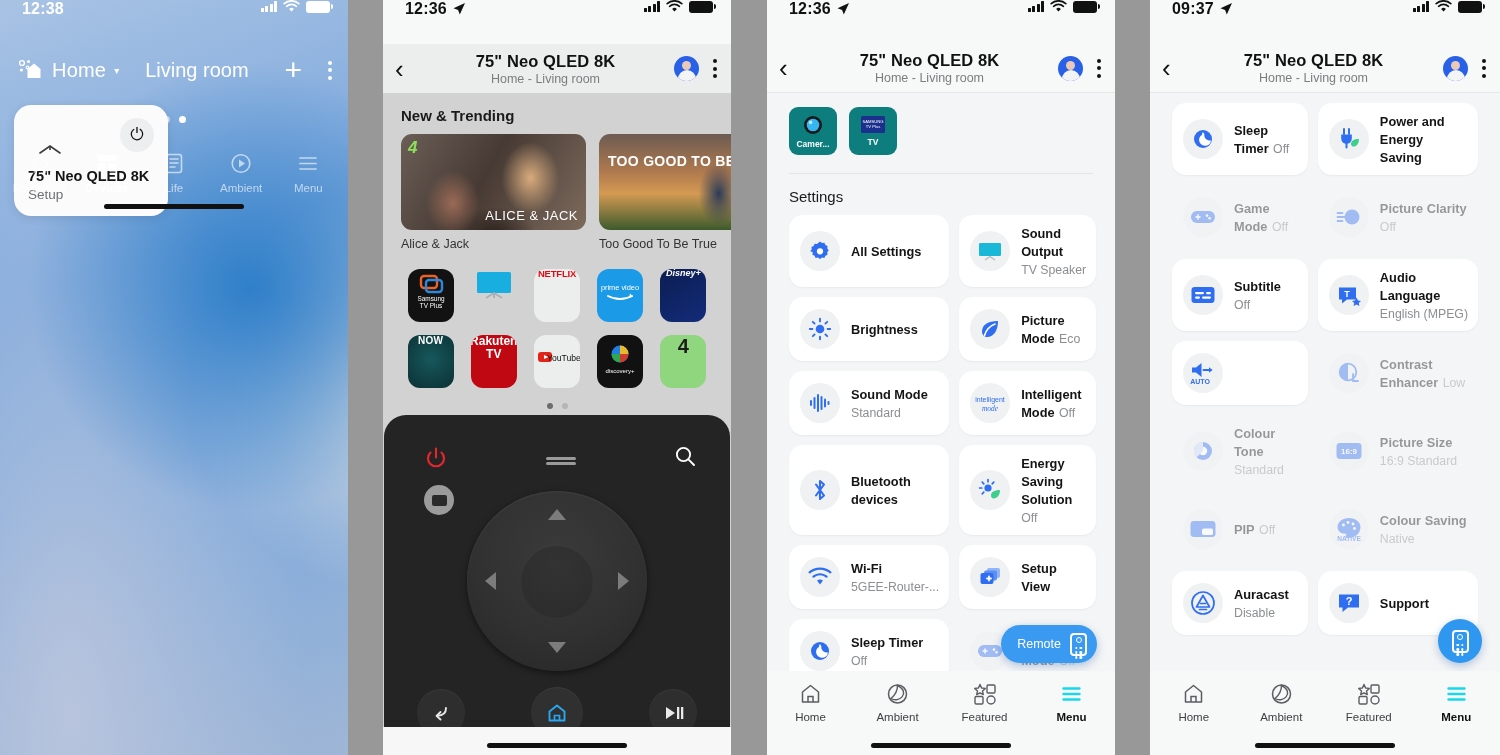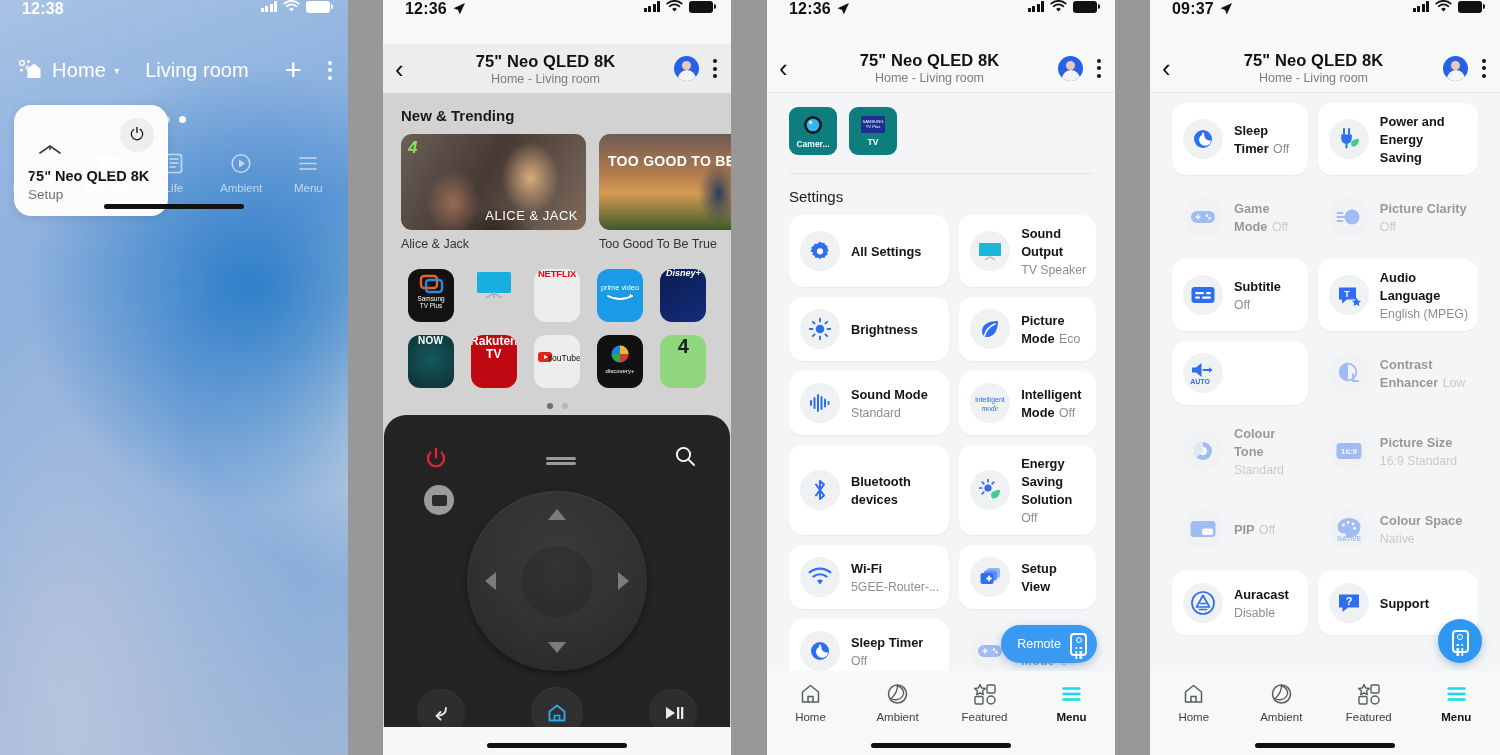--- a/index.html
+++ b/index.html
@@ -1005,21 +1005,21 @@
           <svg width="28" height="26" viewBox="0 0 28 26">
             <path d="M14 2C7.4 2 2.5 6 2.5 11c0 4.4 4 6.6 7 6.6 1.8 0 2.3 1.4 1.3 2.4-1 1 .1 2 1.9 2C20 22 25.5 17.6 25.5 11 25.5 6 20.6 2 14 2Z" fill="#2f6ef0"></path>
             <circle cx="8.5" cy="9" r="1.4" fill="#fff"></circle>
               <circle cx="13" cy="6.5" r="1.4" fill="#fff"></circle>
             <circle cx="18" cy="8" r="1.4" fill="#fff"></circle>
               <circle cx="19.5" cy="12.5" r="1.4" fill="#fff"></circle>
             <text x="14" y="25" font-size="6.6" fill="#2f6ef0" text-anchor="middle" font-family="Liberation Sans" font-weight="bold">NATIVE</text>
           </svg>
         </span>
         <span class="txt">
-          <span class="t1">Colour Space</span>
+          <span class="t1">Colour Saving</span>
           <span class="t2">Native</span>
         </span>
       </div>
 
       <div class="card">
         <span class="ic">
           <svg width="26" height="26" viewBox="0 0 26 26">
             <circle cx="13" cy="13" r="11" fill="none" stroke="#2f6ef0" stroke-width="1.7"></circle>
             <path d="M13 5.5 19.5 17h-13Z" fill="none" stroke="#2f6ef0" stroke-width="1.7" stroke-linejoin="round"></path>
             <path d="M9.5 19.5h7" stroke="#2f6ef0" stroke-width="1.7" stroke-linecap="round"></path>

